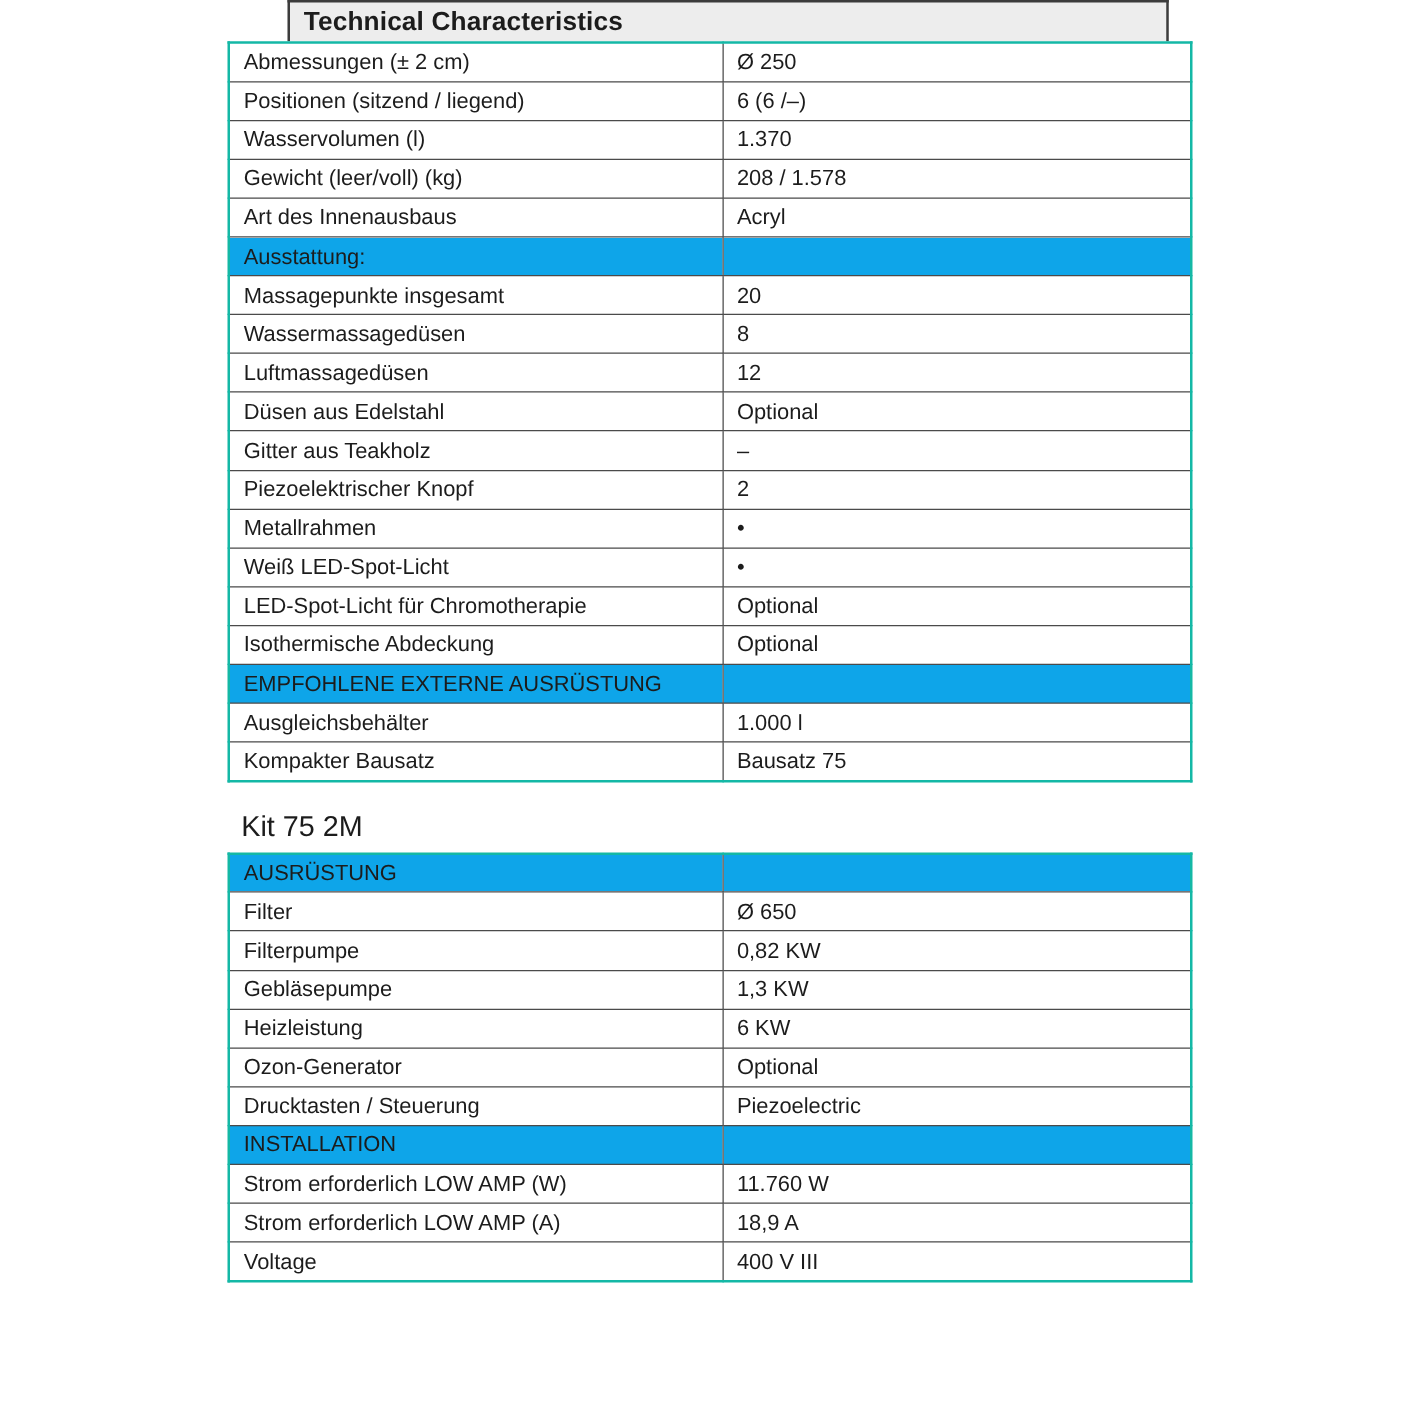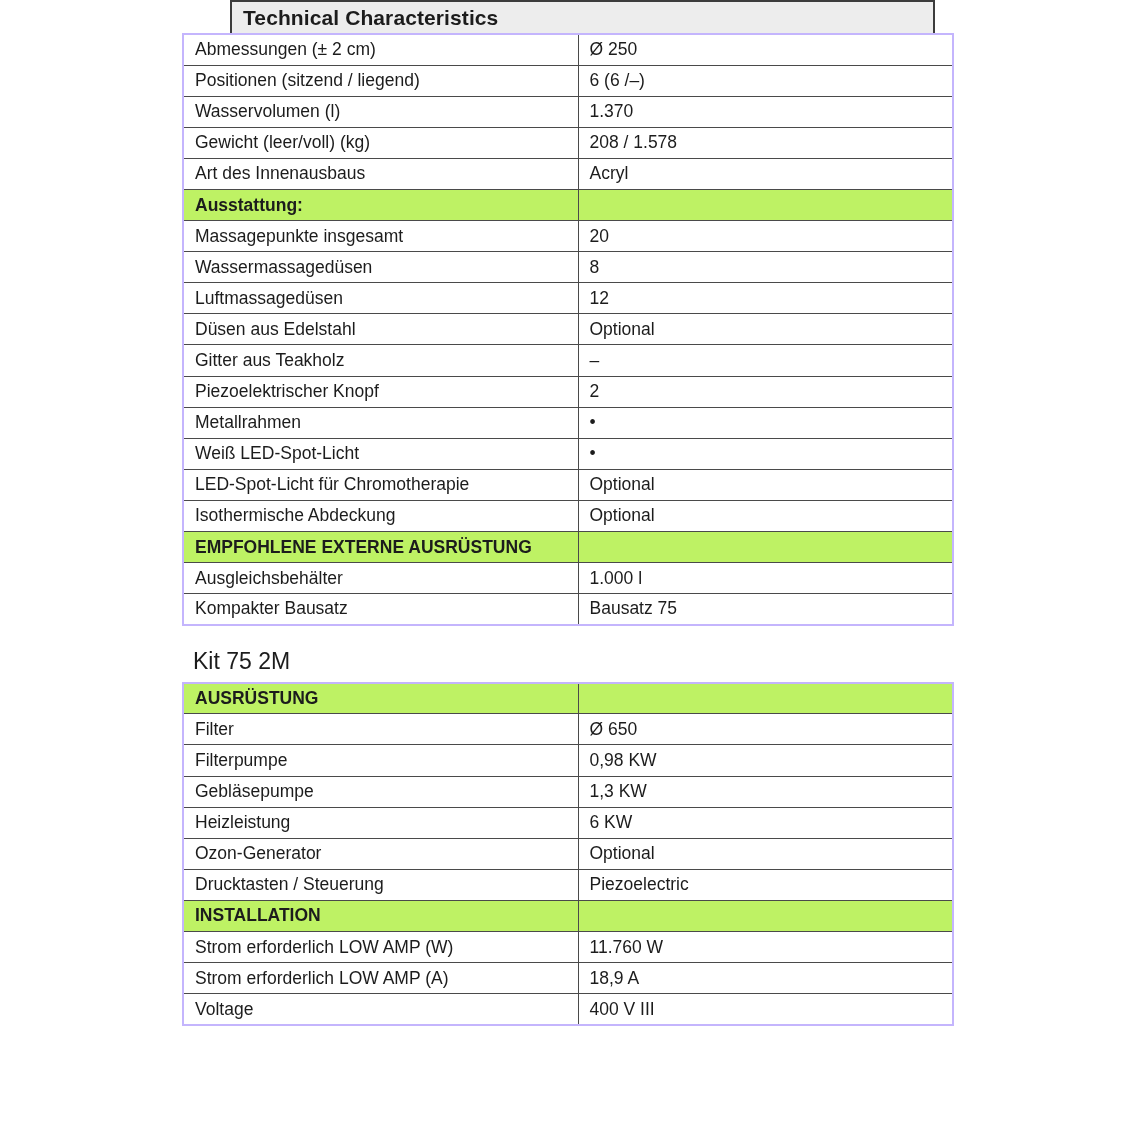--- a/index.html
+++ b/index.html
@@ -28,37 +28,37 @@
     font-weight: bold;
     font-size: 21px;
     padding-left: 11px;
     letter-spacing: 0.1px;
     margin-left: 48px;
   }
   table.spec {
     border-collapse: collapse;
     table-layout: fixed;
     width: 753px;
-    border: 2px solid #c4b5fd;
+    border: 2px solid #14b8a6;
   }
   table.spec td {
     box-sizing: border-box;
     border: 1.6px solid #4a4a4a;
     height: 31.1px;
     font-size: 17.5px;
     padding: 0 4px 0 11px;
     vertical-align: middle;
     white-space: nowrap;
     overflow: hidden;
   }
   td.label-cell { width: 395px; }
   td.value-cell { width: 375px; }
   tr.section td {
-    background: #bef264;
-    font-weight: bold;
+    background: #0ea5e9;
+    font-weight: normal;
   }
   .kit-label {
     margin-top: 21px;
     margin-bottom: 7px;
     height: 28px;
     line-height: 28px;
     font-size: 23px;
     padding-left: 11px;
   }
 </style>
@@ -157,21 +157,21 @@
         <tr class="section">
           <td class="label-cell">AUSRÜSTUNG</td>
           <td class="value-cell"></td>
         </tr>
         <tr>
           <td class="label-cell">Filter</td>
           <td class="value-cell">Ø 650</td>
         </tr>
         <tr>
           <td class="label-cell">Filterpumpe</td>
-          <td class="value-cell">0,98 KW</td>
+          <td class="value-cell">0,82 KW</td>
         </tr>
         <tr>
           <td class="label-cell">Gebläsepumpe</td>
           <td class="value-cell">1,3 KW</td>
         </tr>
         <tr>
           <td class="label-cell">Heizleistung</td>
           <td class="value-cell">6 KW</td>
         </tr>
         <tr>

